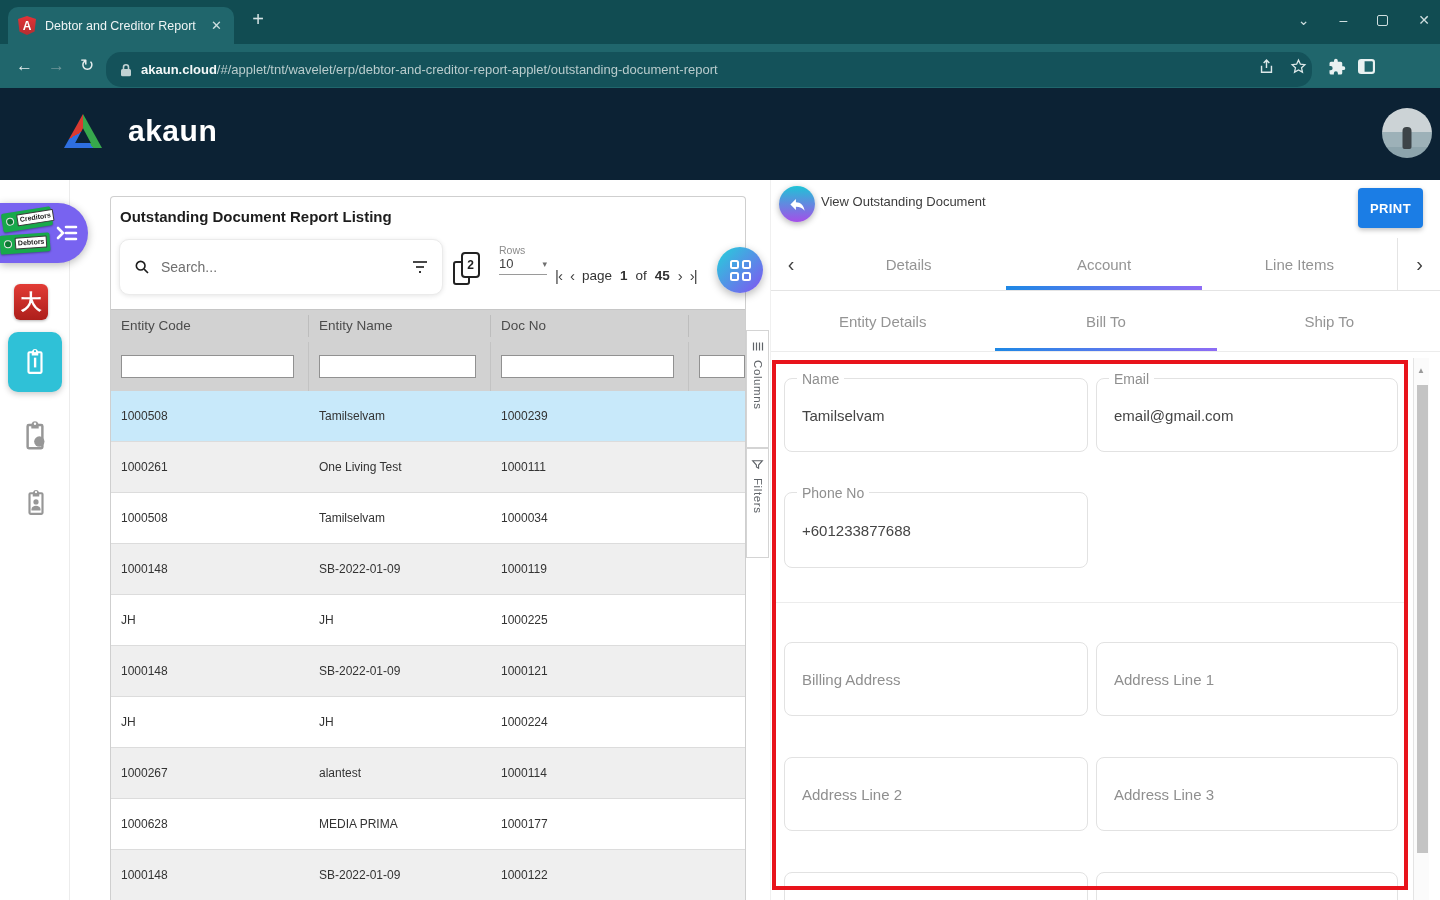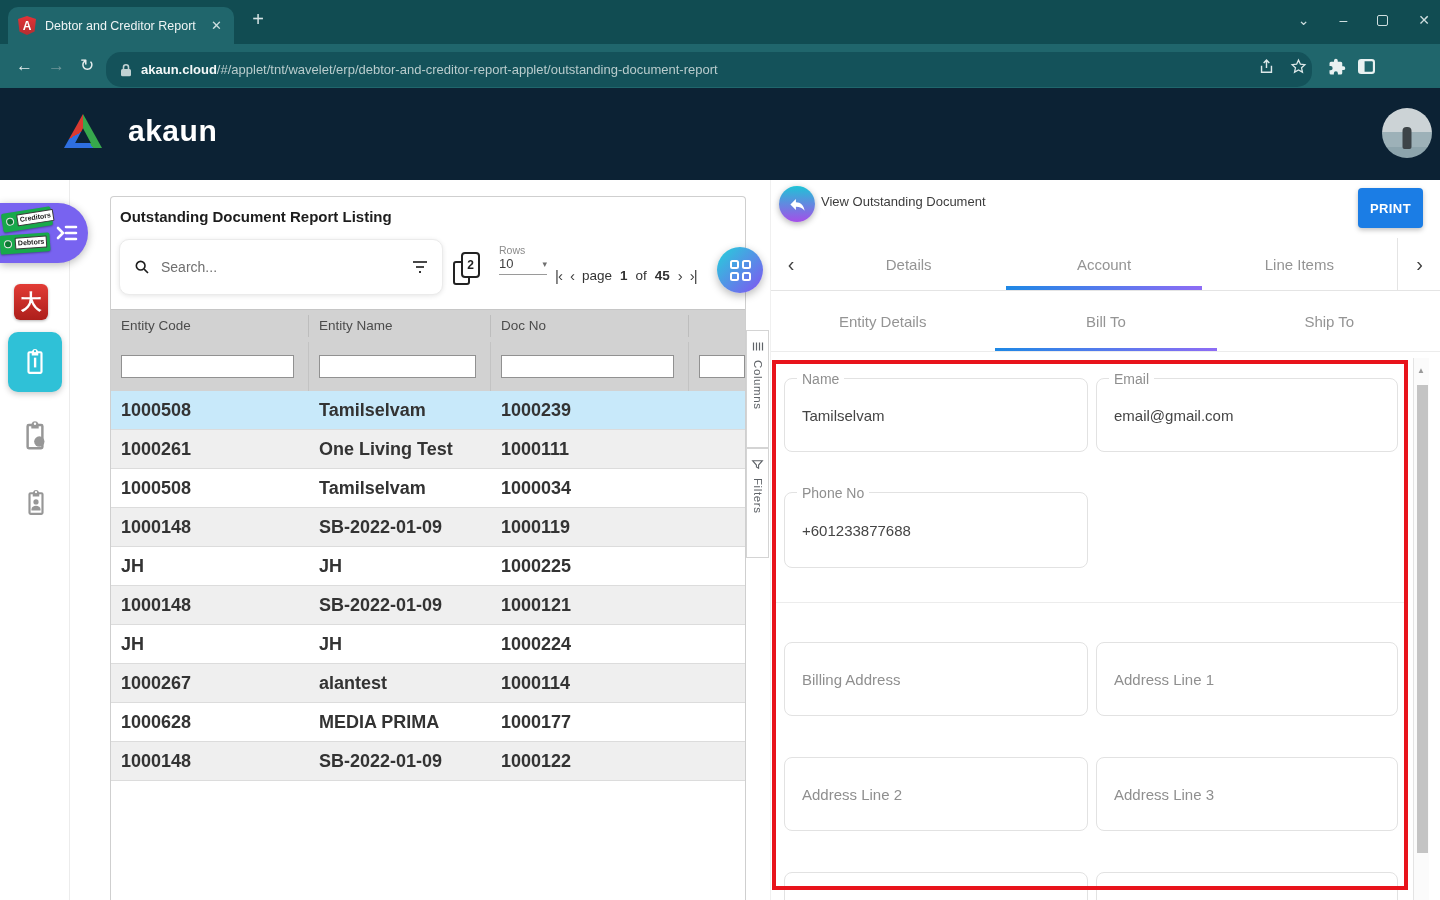--- a/index.html
+++ b/index.html
@@ -89,22 +89,22 @@
   .thead{position:absolute;left:0;top:112px;width:100%;height:33px;background:#d2d2d2;border-top:1px solid #c6c6c6;
          display:grid;grid-template-columns:198px 182px 198px 1fr;align-items:center;font-size:13.5px;color:#4c4c4c;}
   .thead div{padding-left:10px;border-right:1px solid #bdbdbd;height:22px;line-height:22px;}
   .thead div:last-child{border-right:none;}
   .tfilter{position:absolute;left:0;top:145px;width:100%;height:49px;background:#d2d2d2;
            display:grid;grid-template-columns:198px 182px 198px 1fr;align-items:center;}
   .tfilter .fcell{padding:0 14px 0 10px;border-right:1px solid #c3c3c3;height:100%;display:flex;align-items:center;}
   .tfilter .fcell:last-child{border-right:none;padding-right:0;}
   .tfilter input{width:100%;height:23px;border:1px solid #919191;background:#fff;outline:none;}
   .tbody{position:absolute;left:0;top:194px;width:100%;}
-  .trow{height:39px;display:grid;grid-template-columns:198px 182px 1fr;align-items:center;
-        font-size:18px;color:#333;border-bottom:1px solid #dcdcdc;background:#fff;font-weight:bold;}
+  .trow{height:51px;display:grid;grid-template-columns:198px 182px 1fr;align-items:center;
+        font-size:12px;color:#333;border-bottom:1px solid #dcdcdc;background:#fff;}
   .trow div{padding-left:10px;white-space:nowrap;}
   .trow.alt{background:#efefef;}
   .trow.selected{background:#c8e9fa;}
 
   
   .side-tab{position:absolute;width:23px;background:#fff;border:1px solid #d4d4d4;display:flex;flex-direction:column;
             align-items:center;padding-top:9px;gap:7px;color:#5f6368;}
   .side-tab .vtext{writing-mode:vertical-rl;font-size:11.5px;letter-spacing:.6px;color:#5f6368;}
   .st-columns{left:746px;top:330px;height:118px;}
   .st-filters{left:746px;top:448px;height:110px;}

